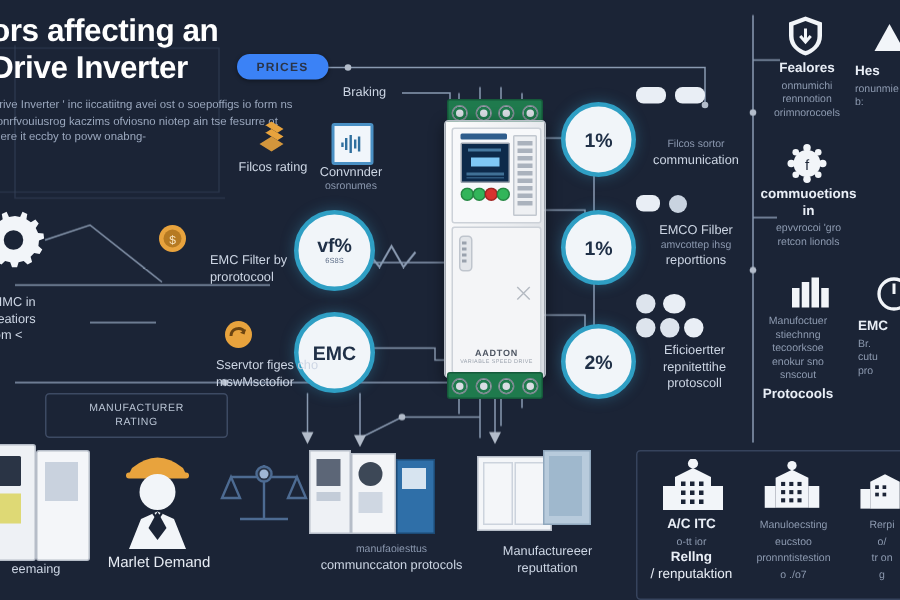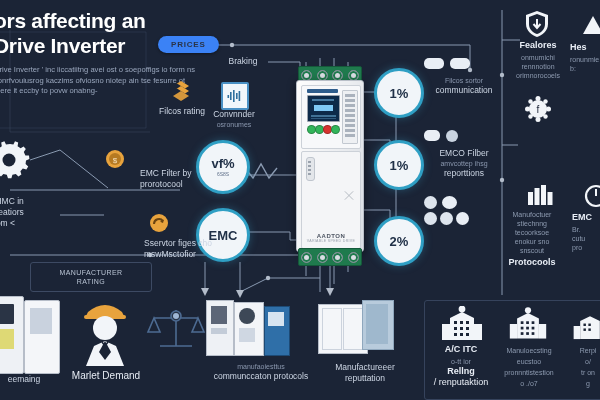--- a/index.html
+++ b/index.html
@@ -342,41 +342,46 @@
   </svg>
   <div class="nlabel lt" style="left:144px;top:238px;width:86px;">
     <span>Sservtor figes cho</span><br>
     <span>mswMsctofior</span>
   </div>
 
   <div class="ico" style="left:424px;top:58px;width:52px;height:14px;">
     <span style="position:absolute;left:0;width:20px;height:11px;border-radius:5px;background:#e9eef5;"></span>
     <span style="position:absolute;left:26px;width:20px;height:11px;border-radius:5px;background:#e9eef5;"></span>
   </div>
-  <div class="nlabel" style="left:418px;top:76px;width:92px;">
+  <div class="nlabel" style="left:418px;top:92px;width:92px;">
     <span class="sub">Filcos  sortor</span>
     <span>communication</span>
   </div>
 
   <div class="ico" style="left:424px;top:130px;width:54px;height:14px;">
     <span style="position:absolute;left:0;width:16px;height:11px;border-radius:5px;background:#e9eef5;"></span>
     <span style="position:absolute;left:22px;width:12px;height:12px;border-radius:50%;background:#c9d3e0;"></span>
   </div>
   <div class="nlabel" style="left:416px;top:148px;width:96px;">
     <span class="big">EMCO Filber</span><br>
     <span class="sub">amvcottep ihsg</span>
     <span>reporttions</span>
   </div>
 
   <div class="ico" style="left:424px;top:196px;width:66px;height:30px;">
     <span style="position:absolute;left:0;top:0;width:13px;height:13px;border-radius:50%;background:#dde4ed;"></span>
     <span style="position:absolute;left:18px;top:0;width:15px;height:13px;border-radius:50%;background:#e9eef5;"></span>
     <span style="position:absolute;left:0;top:16px;width:13px;height:13px;border-radius:50%;background:#dde4ed;"></span>
     <span style="position:absolute;left:16px;top:16px;width:13px;height:13px;border-radius:50%;background:#dde4ed;"></span>
     <span style="position:absolute;left:32px;top:16px;width:13px;height:13px;border-radius:50%;background:#e9eef5;"></span>
+  </div>
+  <div class="nlabel" style="left:414px;top:228px;width:98px;">
+    <span class="big">Eficioertter</span><br>
+    <span>repnitettihe</span><br>
+    <span>protoscoll</span>
   </div>
 
   <svg class="ico" style="left:524px;top:10px;" width="26" height="28" viewBox="0 0 26 28">
     <path d="M13 1 L24 5 V14 C24 21 18 25.5 13 27 C8 25.5 2 21 2 14 V5 Z" fill="#f2f5f9"></path>
     <path d="M13 4 L21 7 V14 C21 19.5 17 22.8 13 24 C9 22.8 5 19.5 5 14 V7 Z" fill="#1b2436"></path>
     <path d="M13 9 V17 M9.5 14 L13 18 L16.5 14" stroke="#f2f5f9" stroke-width="2" fill="none"></path>
   </svg>
   <div class="rcol" style="left:508px;top:40px;width:60px;">
     <div class="h">Fealores</div>
     <div class="p" style="white-space:pre-line;">onmumichi
@@ -398,20 +403,25 @@
     <circle cx="14" cy="2.5" r="2.5" fill="#f2f5f9"></circle>
       <circle cx="14" cy="23.5" r="2.5" fill="#f2f5f9"></circle>
     <circle cx="3.5" cy="13" r="2.5" fill="#f2f5f9"></circle>
       <circle cx="24.5" cy="13" r="2.5" fill="#f2f5f9"></circle>
     <circle cx="6.5" cy="5.5" r="2.2" fill="#f2f5f9"></circle>
       <circle cx="21.5" cy="5.5" r="2.2" fill="#f2f5f9"></circle>
     <circle cx="6.5" cy="20.5" r="2.2" fill="#f2f5f9"></circle>
       <circle cx="21.5" cy="20.5" r="2.2" fill="#f2f5f9"></circle>
     <text x="14" y="17" font-size="10" text-anchor="middle" fill="#1b2436" font-family="Liberation Sans">f</text>
   </svg>
+  <div class="rcol" style="left:504px;top:124px;width:70px;">
+    <div class="h">commuoetions in</div>
+    <div class="p" style="white-space:pre-line;">epvvrocoi 'gro
+retcon lionols</div>
+  </div>
 
   <svg class="ico" style="left:527px;top:184px;" width="26" height="22" viewBox="0 0 26 22">
     <rect x="1" y="8" width="5" height="13" fill="#f2f5f9"></rect>
     <rect x="7.5" y="4" width="5" height="17" fill="#f2f5f9"></rect>
     <rect x="14" y="1" width="5" height="20" fill="#f2f5f9"></rect>
     <rect x="20.5" y="8" width="5" height="13" fill="#f2f5f9"></rect>
   </svg>
   <div class="rcol" style="left:500px;top:208px;width:64px;">
     <div class="p" style="white-space:pre-line;">Manufoctuer
 stiechnng

